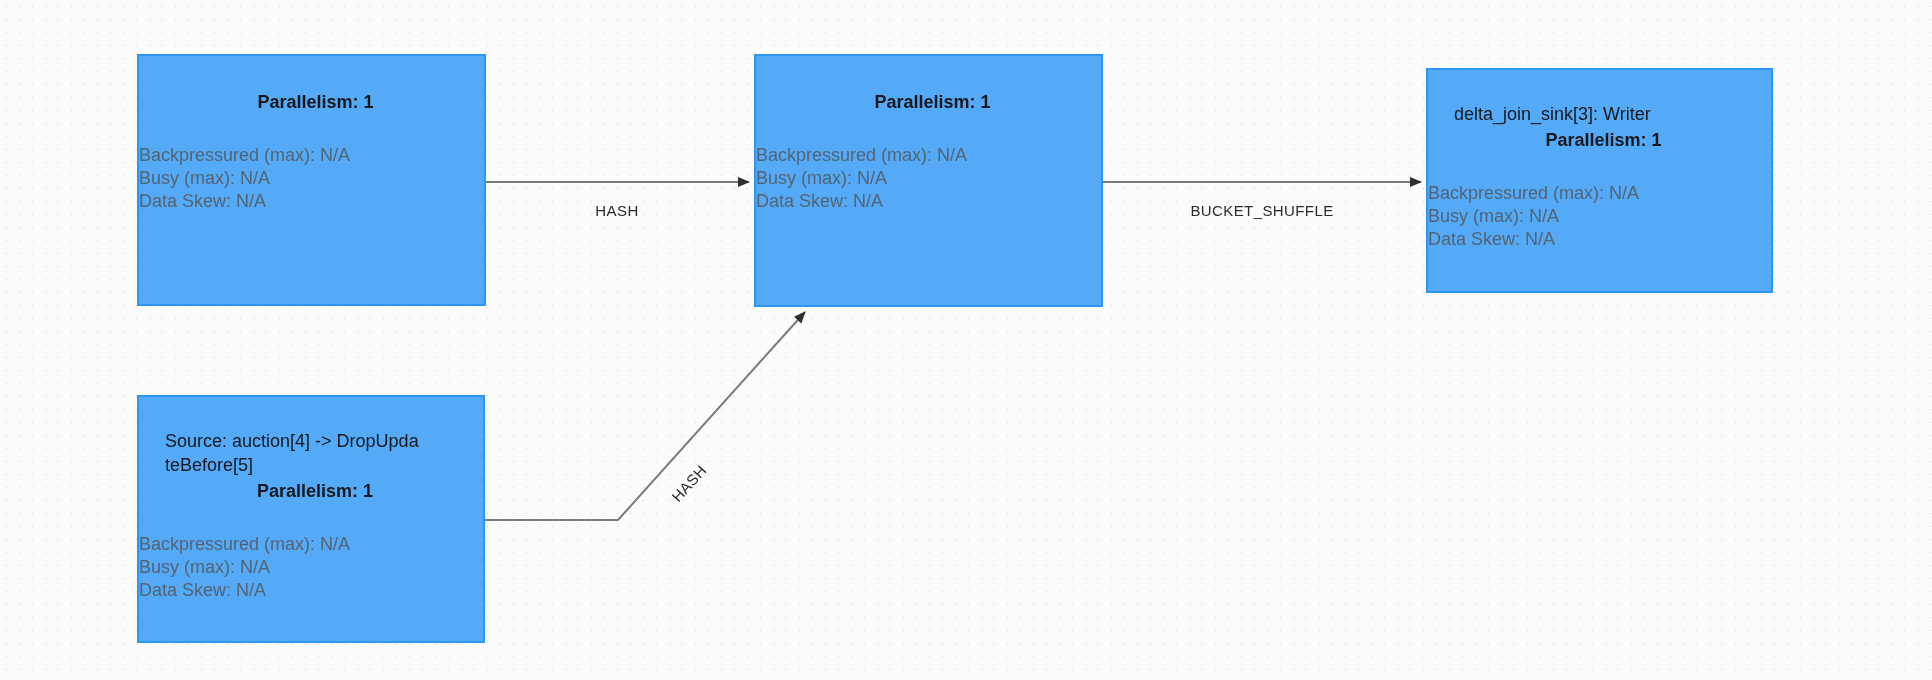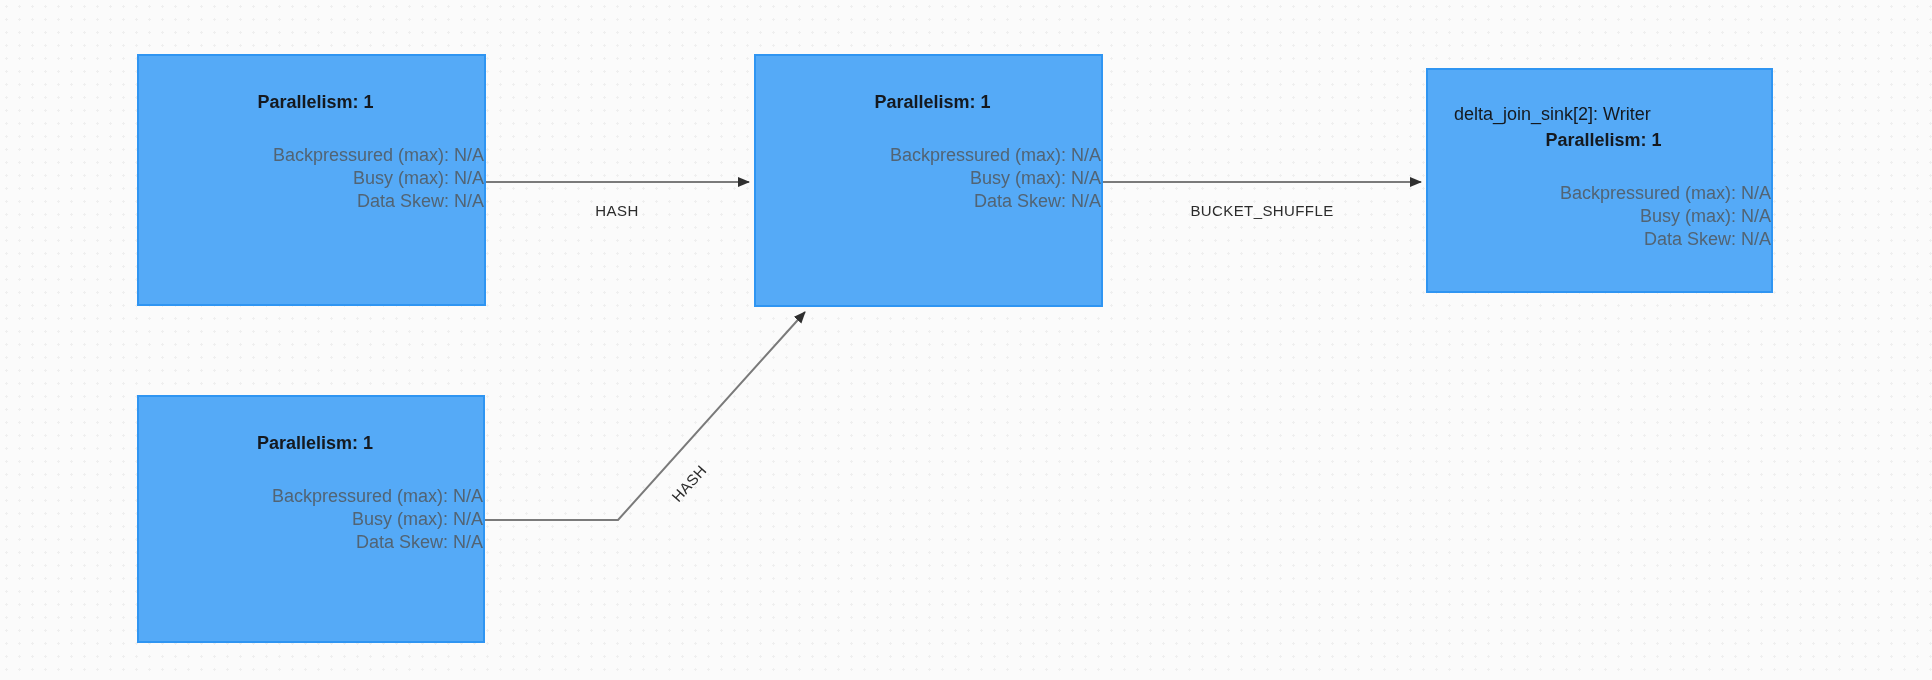--- a/index.html
+++ b/index.html
@@ -64,21 +64,21 @@
     margin-top:2px;
     text-align:center;
     font-size:18px;
     line-height:24px;
     font-weight:700;
     color:var(--title-text);
     padding-left:8px;
   }
   .node-stats{
     margin-top:30px;
-    text-align:right;
+    text-align:left;
     font-size:18px;
     line-height:23px;
     color:var(--stats-text);
   }
 </style>
 </head>
 <body>
 
 <div class="canvas">
 
@@ -111,30 +111,31 @@
   <div class="node" style="left:754px;top:54px;width:349px;height:253px;">
     <div class="node-parallelism">Parallelism: 1</div>
     <div class="node-stats">
       <div>Backpressured (max): N/A</div>
       <div>Busy (max): N/A</div>
       <div>Data Skew: N/A</div>
     </div>
   </div>
 
   <div class="node" style="left:1426px;top:68px;width:347px;height:225px;">
-    <div class="node-title">delta_join_sink[2]: Writer</div>
+    <div class="node-title">delta_join_sink[3]: Writer</div>
     <div class="node-parallelism">Parallelism: 1</div>
     <div class="node-stats">
       <div>Backpressured (max): N/A</div>
       <div>Busy (max): N/A</div>
       <div>Data Skew: N/A</div>
     </div>
   </div>
 
   <div class="node" style="left:137px;top:395px;width:348px;height:248px;">
+    <div class="node-title">Source: auction[4] -&gt; DropUpdateBefore[5]</div>
     <div class="node-parallelism">Parallelism: 1</div>
     <div class="node-stats">
       <div>Backpressured (max): N/A</div>
       <div>Busy (max): N/A</div>
       <div>Data Skew: N/A</div>
     </div>
   </div>
 
 </div>
 

